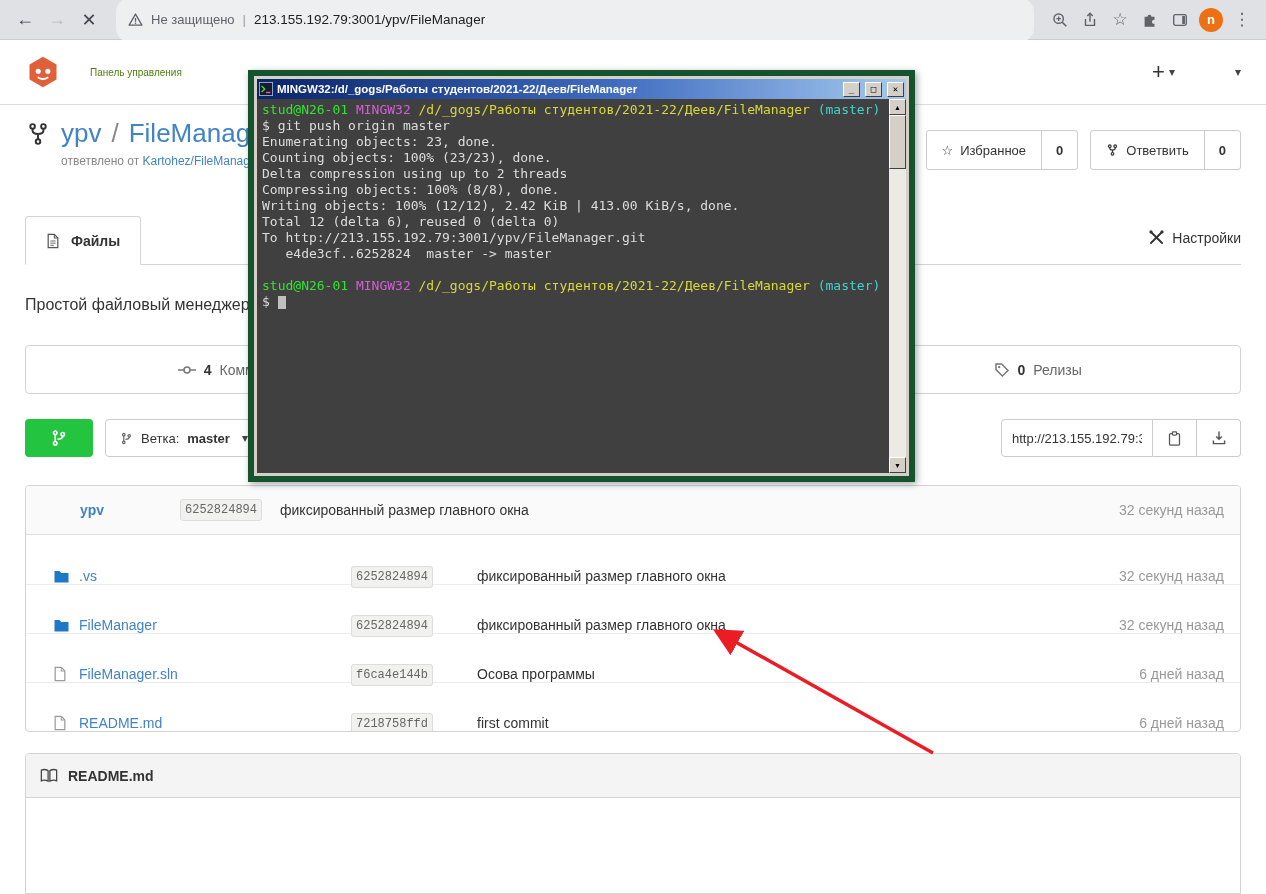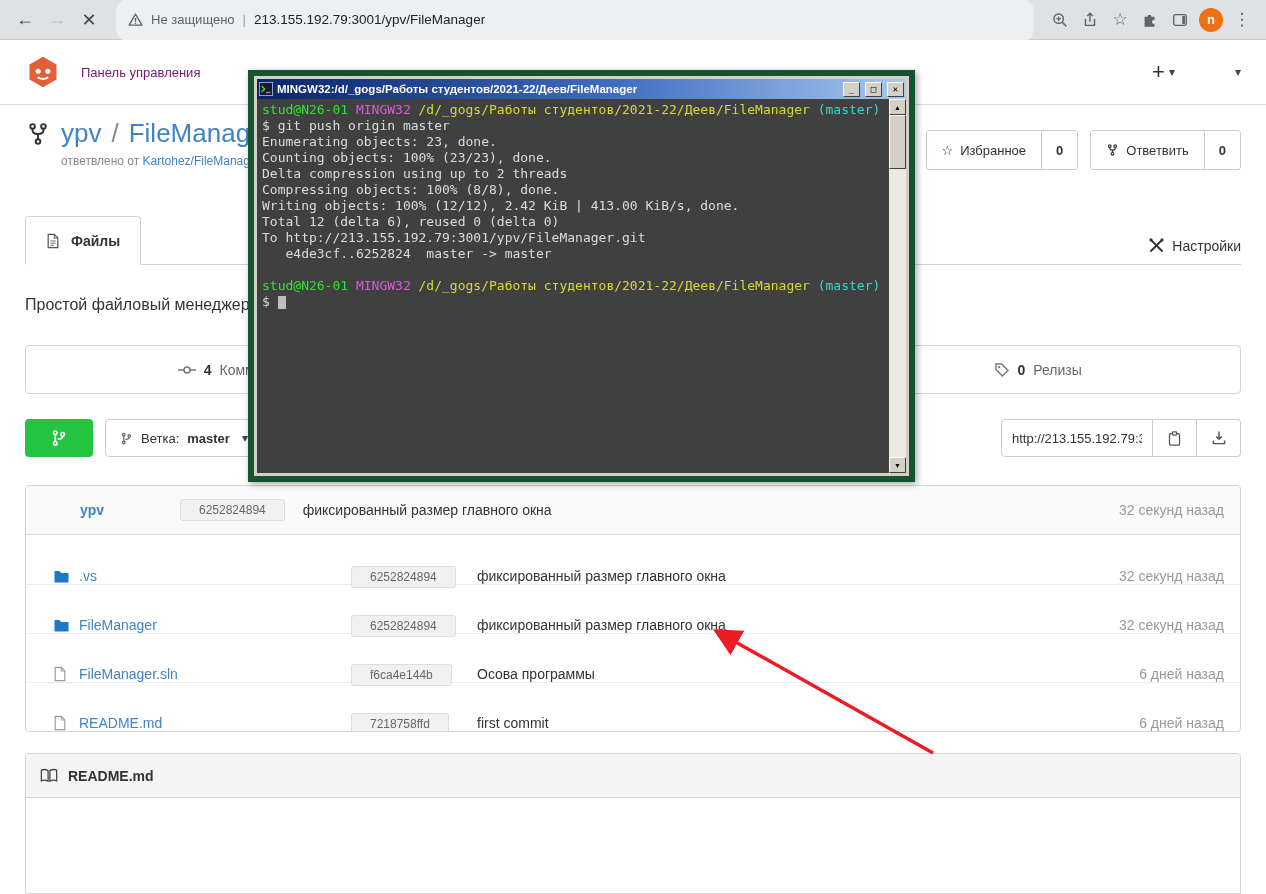--- a/index.html
+++ b/index.html
@@ -20,21 +20,21 @@
   .omni-div { color:#9aa0a6; font-size:13px; }
   .omni-url { color:#202124; font-size:13.5px; white-space:nowrap; overflow:hidden; }
   .tool-ic { width:28px; height:28px; display:flex; align-items:center; justify-content:center;
              color:#5f6368; font-size:17px; }
   .avatar { width:24px; height:24px; border-radius:50%; background:#ed7014; color:#fff;
             font-size:13px; font-weight:bold; display:flex; align-items:center; justify-content:center; margin:0 3px; }
 
   
   .gheader { position:absolute; top:40px; left:0; width:100%; height:65px; background:#fff;
              border-bottom:1px solid #ddd; display:flex; align-items:center; padding:0 25px; }
-  .gnav { margin-left:20px; font-size:13px; color:#701a75; }
+  .gnav { margin-left:29px; font-size:10px; color:#4d7c0f; }
   .gheader-right { margin-left:auto; display:flex; align-items:center; color:#444; }
   .plus { font-size:22px; color:#333; }
   .caret { font-size:12px; color:#444; margin-left:4px; }
   .caret-lone { margin-left:60px; }
 
   
   .repo-head { position:absolute; top:118px; left:25px; right:25px; height:90px; }
   .repo-title { display:flex; align-items:center; gap:10px; font-size:26px; }
   .repo-title a { color:#4183c4; }
   .repo-title .sep { color:#888; }
@@ -43,21 +43,21 @@
   .repo-actions { position:absolute; top:12px; right:0; display:flex; gap:12px; }
   .btn-group { display:flex; border:1px solid #ccc; border-radius:3px; background:#fff; height:40px; }
   .btn-main { display:flex; align-items:center; gap:7px; padding:0 15px; font-size:13px; color:#333; }
   .btn-count { display:flex; align-items:center; padding:0 14px; border-left:1px solid #ccc; font-size:13px; font-weight:bold; color:#333; }
 
   
   .tabbar { position:absolute; top:216px; left:25px; right:25px; height:49px; border-bottom:1px solid #d4d4d5; }
   .tab { position:absolute; left:0; bottom:-1px; height:49px; display:flex; align-items:center; gap:11px;
          padding:0 20px; background:#fff; border:1px solid #d4d4d5; border-bottom:1px solid #fff;
          border-radius:4px 4px 0 0; font-size:14px; font-weight:bold; color:#333; }
-  .settings { position:absolute; right:0; top:13px; display:flex; align-items:center; gap:7px; font-size:14px; color:#333;margin-top:8px; }
+  .settings { position:absolute; right:0; top:13px; display:flex; align-items:center; gap:7px; font-size:14px; color:#333; }
 
   .desc { position:absolute; top:296px; left:25px; font-size:16px; color:#333; }
 
   
   .stats { position:absolute; top:345px; left:25px; right:25px; height:49px; border:1px solid #d4d4d5;
            border-radius:4px; display:flex; }
   .stat { flex:1; display:flex; align-items:center; justify-content:center; gap:8px; font-size:14px; color:#666; }
   .stat b { color:#333; }
 
   
@@ -72,22 +72,22 @@
   .clone-btn { width:44px; height:38px; border:1px solid #ccc; border-left:none; background:#fff;
                display:flex; align-items:center; justify-content:center; cursor:pointer; }
   .clone-btn:last-child { border-radius:0 4px 4px 0; }
 
   
   .ftable { position:absolute; top:485px; left:25px; right:25px; border:1px solid #d4d4d5; border-radius:4px;
             background:#fff; overflow:hidden; }
   .commit-row { height:49px; background:#fafafa; border-bottom:1px solid #ddd; display:flex; align-items:center;
                 padding:0 16px 0 54px; font-size:14px; }
   .commit-author { color:#4183c4; font-weight:bold; width:100px; }
-  .sha-label { font-family:Liberation Sans, sans-serif; font-size:12px; color:#666; background:#f1f1ef;
-               border:1px solid #ddd; border-radius:3px; padding:3px 18px; white-space:nowrap; }
+  .sha-label { font-family:Liberation Mono, monospace; font-size:12px; color:#666; background:#f1f1ef;
+               border:1px solid #ddd; border-radius:3px; padding:3px 4px; white-space:nowrap; }
   .commit-msg { margin-left:18px; color:#333; }
   .commit-time { margin-left:auto; color:#999; }
   .file-row { height:49px; display:flex; align-items:flex-end; padding:0 16px 0 27px; font-size:14px; }
   .file-row + .file-row { border-top:1px solid #ececec; }
   .fc-name { width:298px; display:flex; align-items:center; gap:9px; }
   .fc-name a { color:#4183c4; }
   .fc-sha { width:126px; }
   .fc-msg { flex:1; color:#333; }
   .fc-time { color:#999; }
   .ficon { display:flex; align-items:center; width:17px; }

